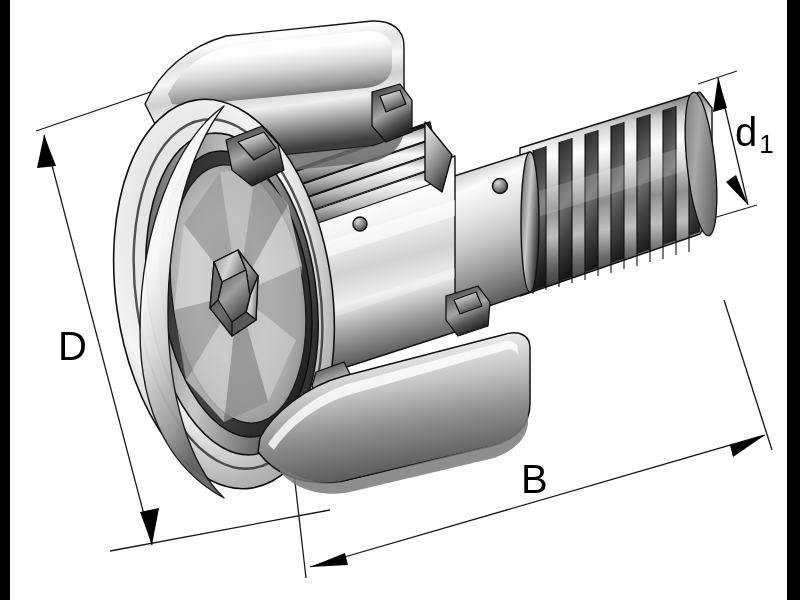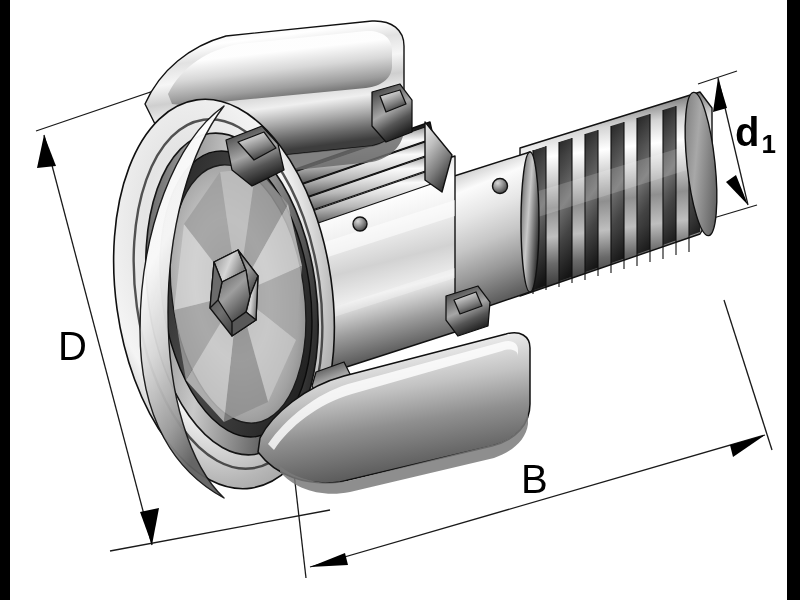--- a/index.html
+++ b/index.html
@@ -39,21 +39,21 @@
     position: absolute;
     color: #000000;
     font-family: "Liberation Sans", sans-serif;
     font-weight: 400;
     line-height: 1;
     white-space: nowrap;
     user-select: none;
   }
   #label-D  { left: 58px;  top: 326px; font-size: 40px; }
   #label-B  { left: 521px; top: 459px; font-size: 40px; }
-  #label-d1 { left: 735px; top: 112px; font-size: 40px; font-weight: bold; }
+  #label-d1 { left: 735px; top: 112px; font-size: 40px; }
   #label-d1 .sub {
     font-size: 26px;
     vertical-align: baseline;
     position: relative;
     top: 7px;
     left: 2px;
   }
 </style>
 </head>
 <body>

